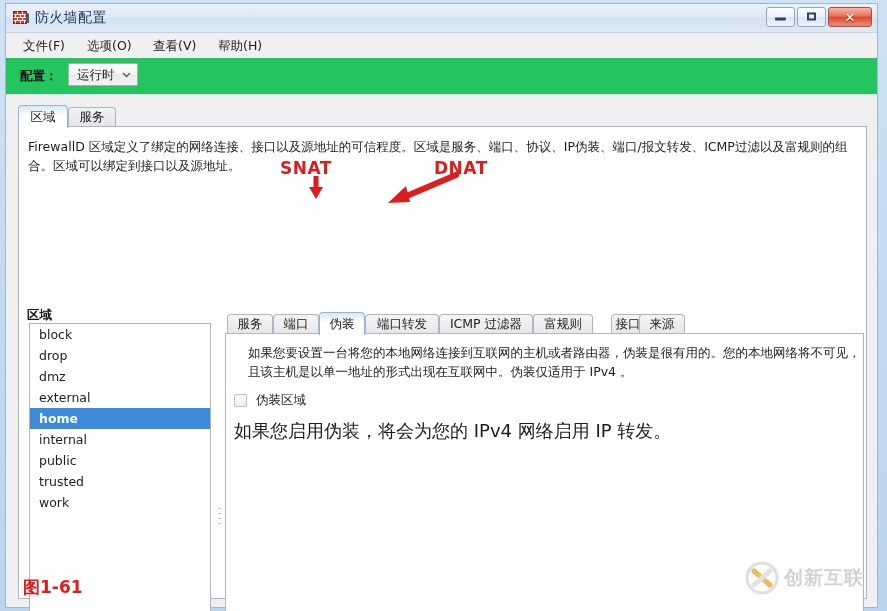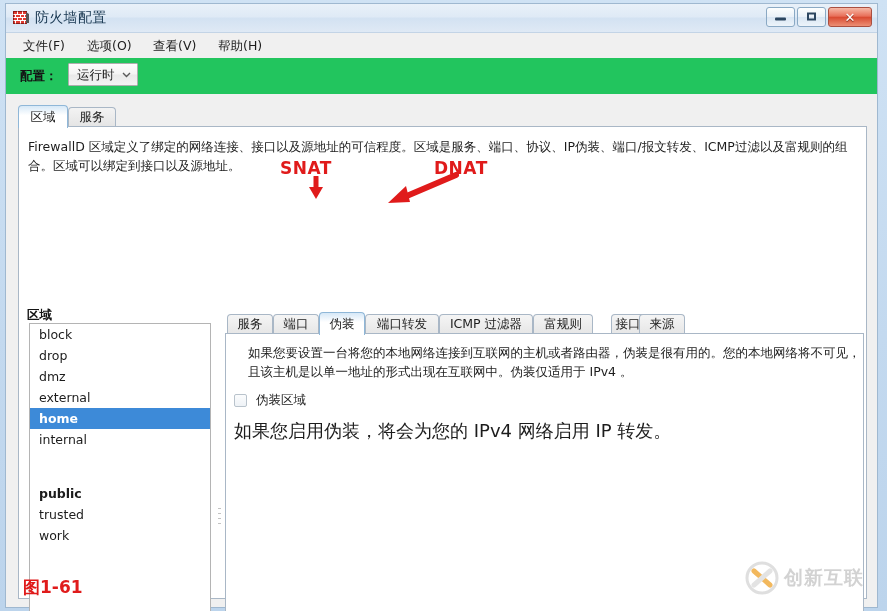--- a/index.html
+++ b/index.html
@@ -240,21 +240,21 @@
     overflow: hidden;
   }
   .zone-item {
     height: 21px;
     line-height: 21px;
     padding-left: 9px;
     font-size: 12.5px;
     color: #1c1c1c;
     white-space: nowrap;
   }
-  .zone-item.bold { font-weight: bold; margin-top: 33px; }
+  .zone-item.bold { font-weight: normal; }
   .zone-item.selected {
     background: #3d8ad8;
     color: #ffffff;
     font-weight: bold;
   }
 
   
   .splitter {
     position: absolute;
     left: 198px; top: 196px;

